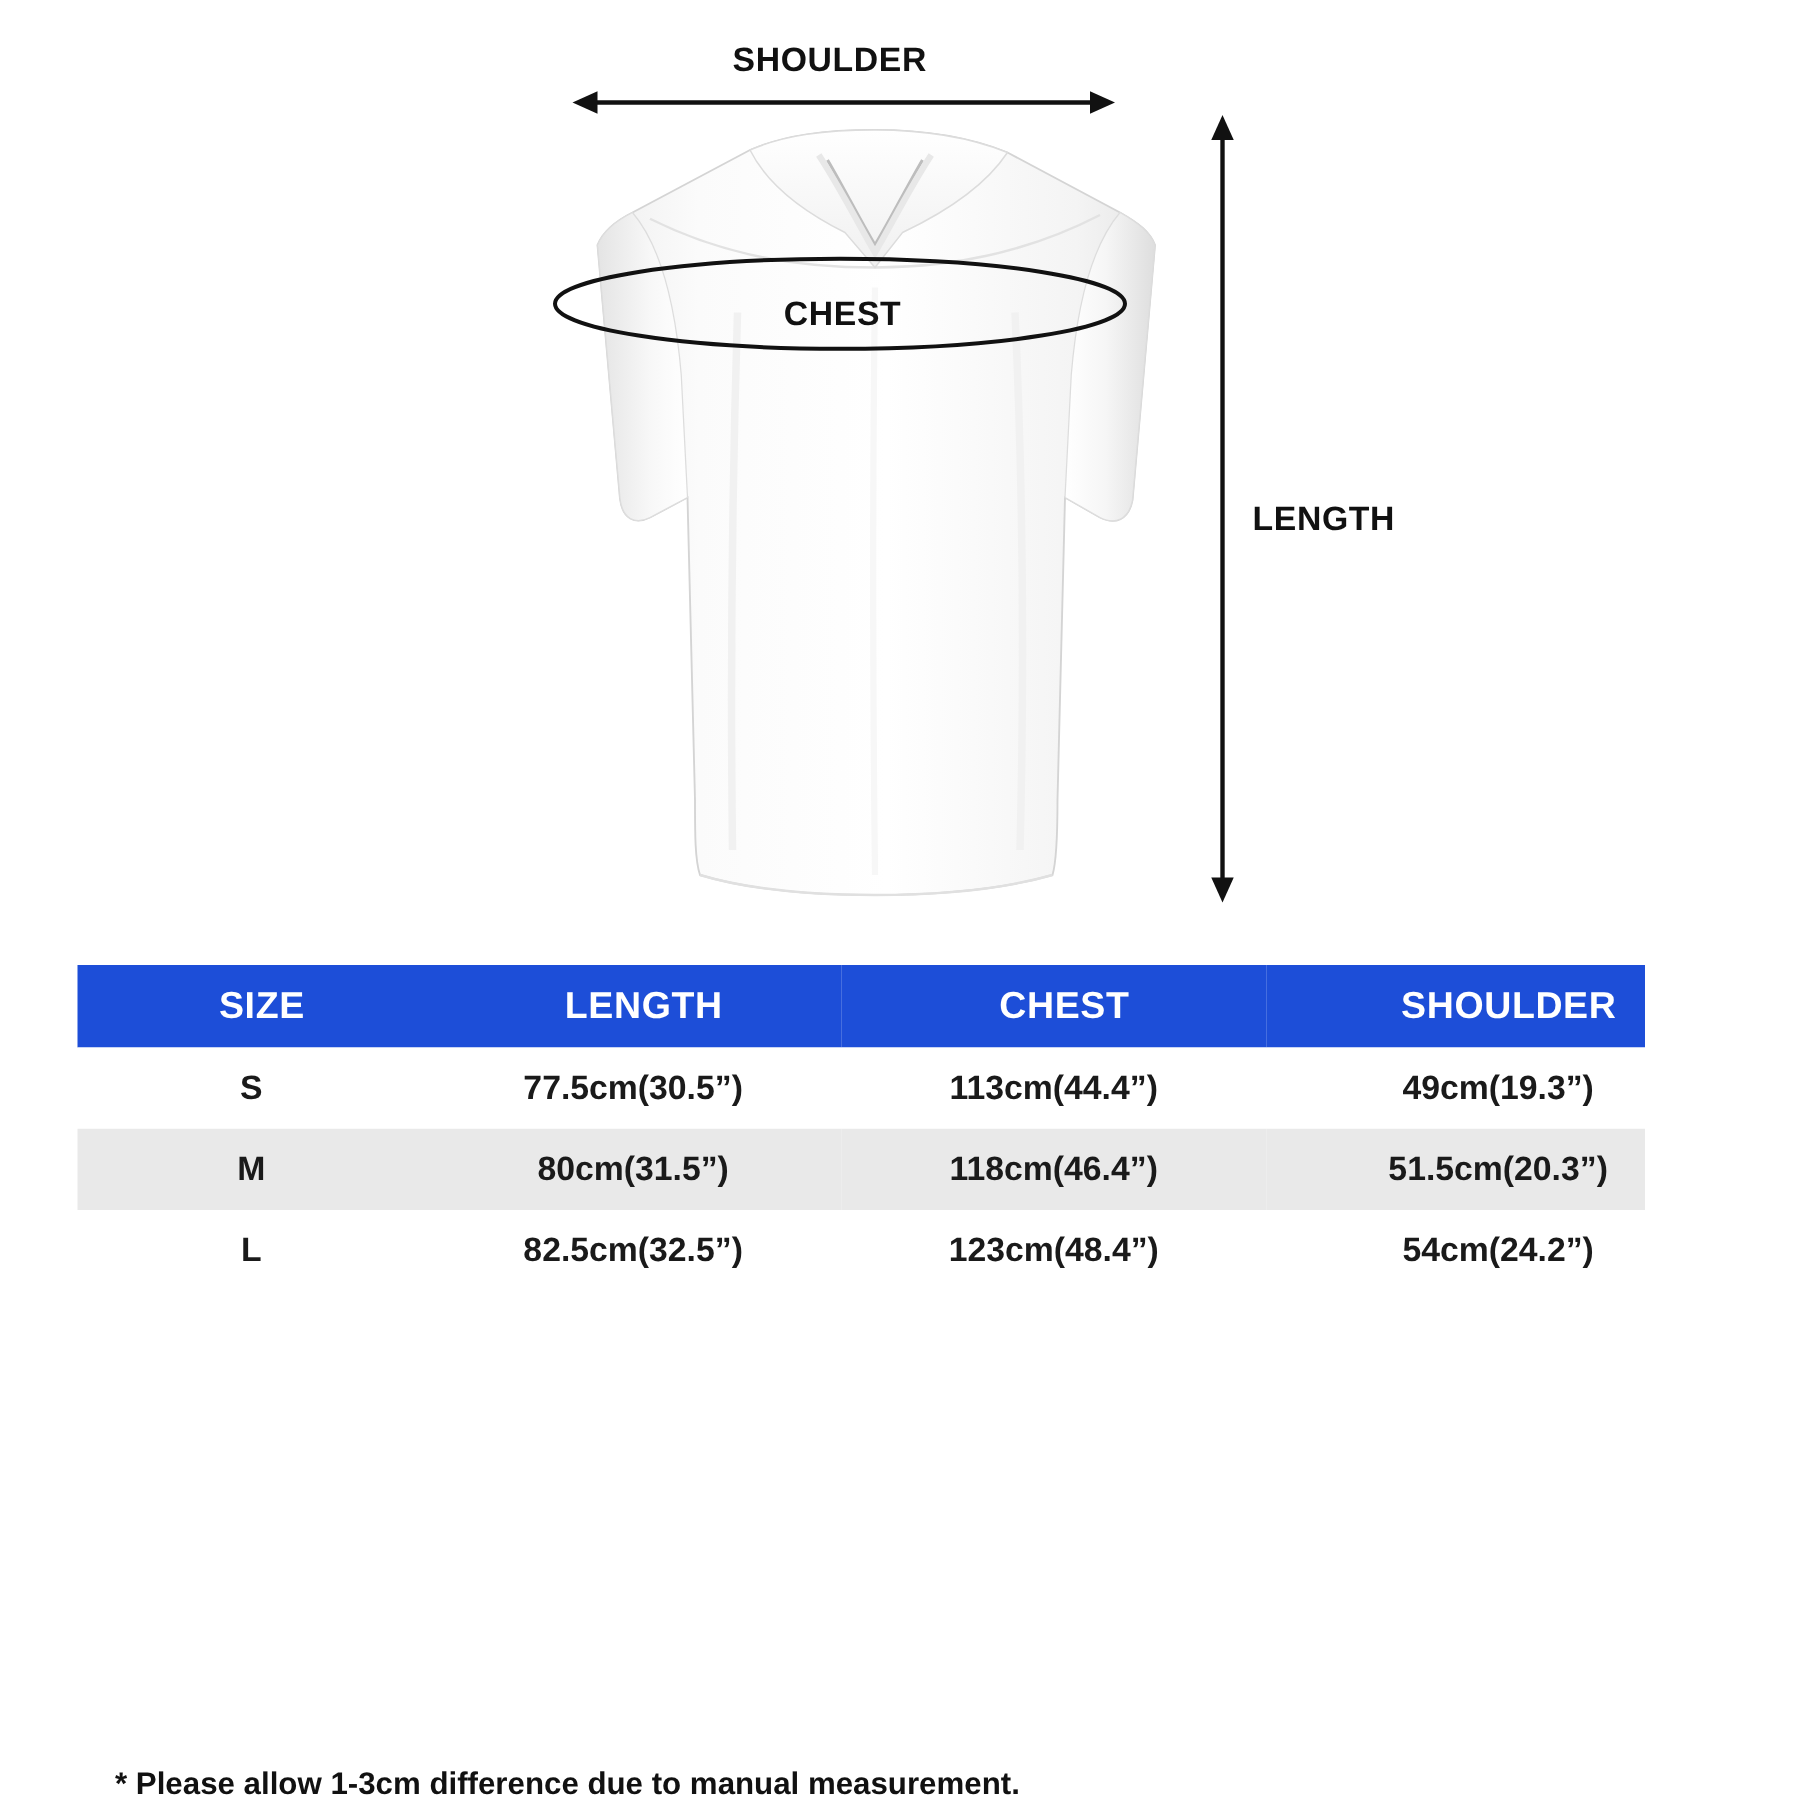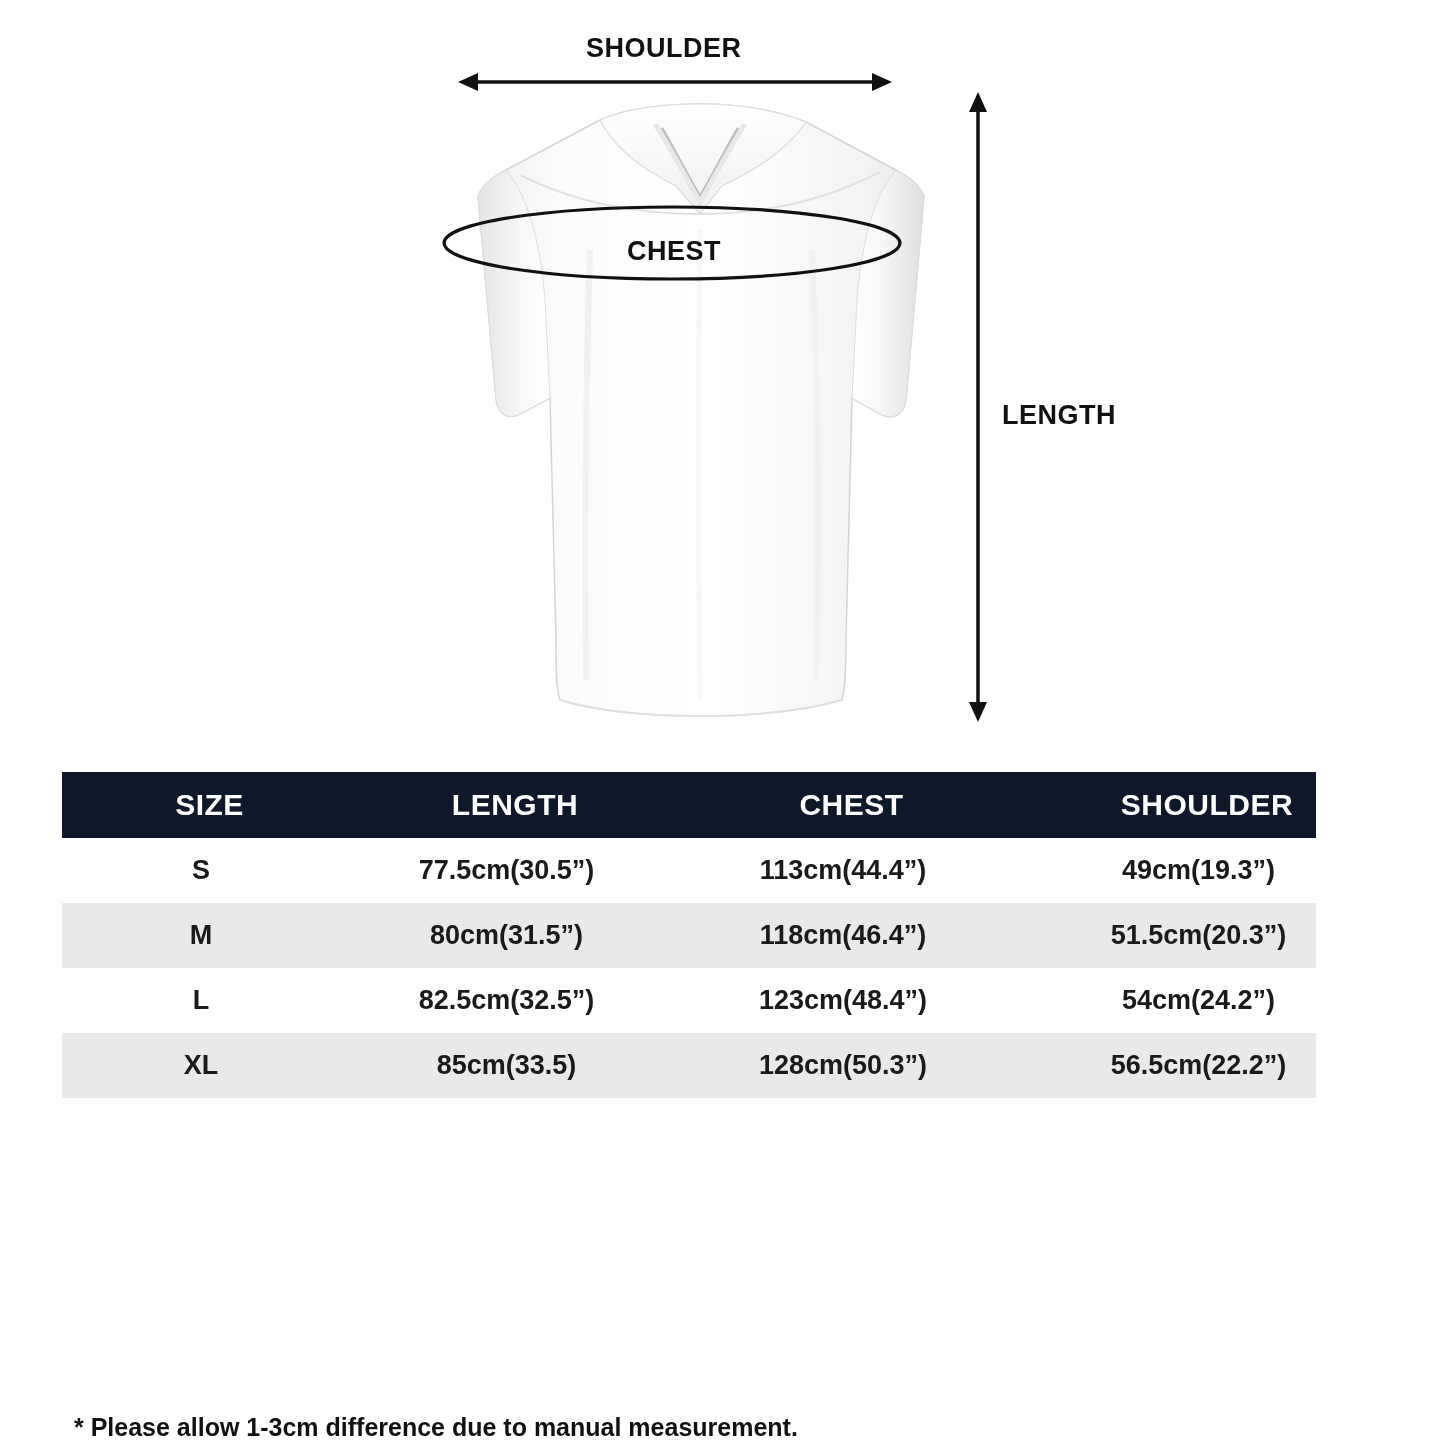--- a/index.html
+++ b/index.html
@@ -58,21 +58,21 @@
     border-collapse: collapse;
     table-layout: fixed;
   }
   table.size-table th,
   table.size-table td {
     text-align: center;
     font-weight: bold;
     font-family: "Liberation Sans", sans-serif;
   }
   table.size-table thead th {
-    background: #0f172a;
+    background: #1d4ed8;
     color: #ffffff;
     font-size: 30px;
     height: 66px;
     letter-spacing: 0.5px;
     padding-left: 17px;
   }
   table.size-table tbody td {
     color: #1a1a1a;
     font-size: 27px;
     height: 65px;
@@ -80,21 +80,21 @@
   tbody tr.row-odd td { background: #ffffff; }
   tbody tr.row-even td { background: #e9e9e9; }
 
   col.c-size { width: 278px; }
   col.c-length { width: 333px; }
   col.c-chest { width: 340px; }
   col.c-shoulder { width: 371px; }
 
   #footnote {
     position: absolute;
-    left: 74px;
+    left: 92px;
     top: 1413px;
     font-size: 25px;
     font-weight: bold;
     color: #111111;
     white-space: nowrap;
   }
 </style>
 </head>
 <body>
 
@@ -215,24 +215,18 @@
           <td>80cm(31.5”)</td>
           <td>118cm(46.4”)</td>
           <td>51.5cm(20.3”)</td>
         </tr>
         <tr class="row-odd">
           <td>L</td>
           <td>82.5cm(32.5”)</td>
           <td>123cm(48.4”)</td>
           <td>54cm(24.2”)</td>
         </tr>
-        <tr class="row-even">
-          <td>XL</td>
-          <td>85cm(33.5)</td>
-          <td>128cm(50.3”)</td>
-          <td>56.5cm(22.2”)</td>
-        </tr>
       </tbody>
     </table>
   </div>
 
   <div id="footnote">* Please allow 1-3cm difference due to manual measurement.</div>
 </div>
 
 </body></html>

